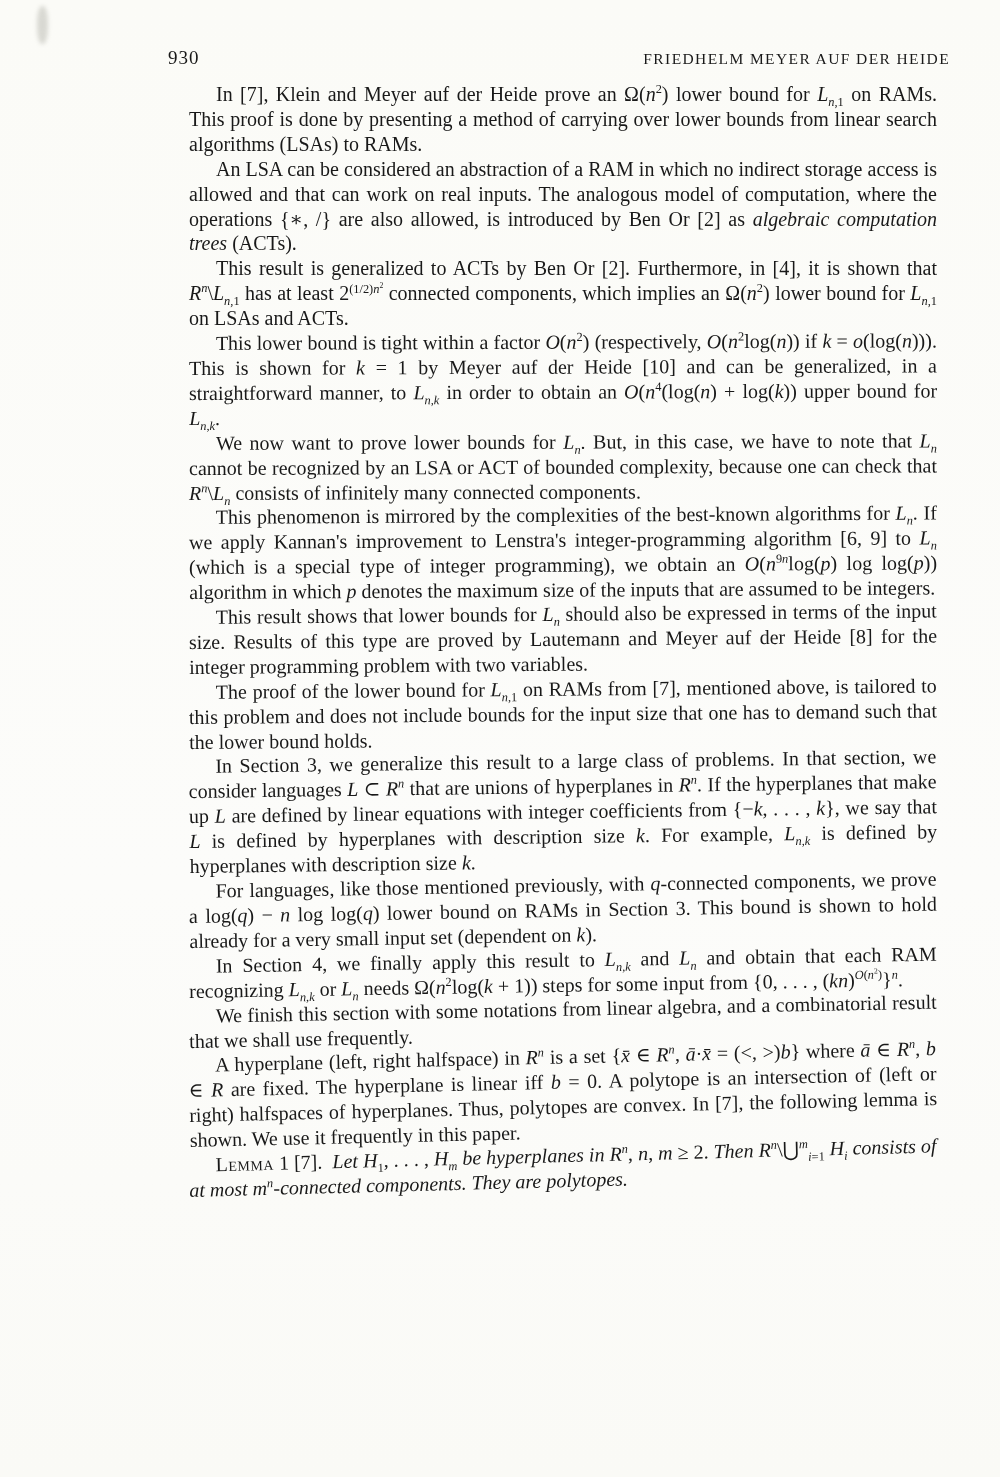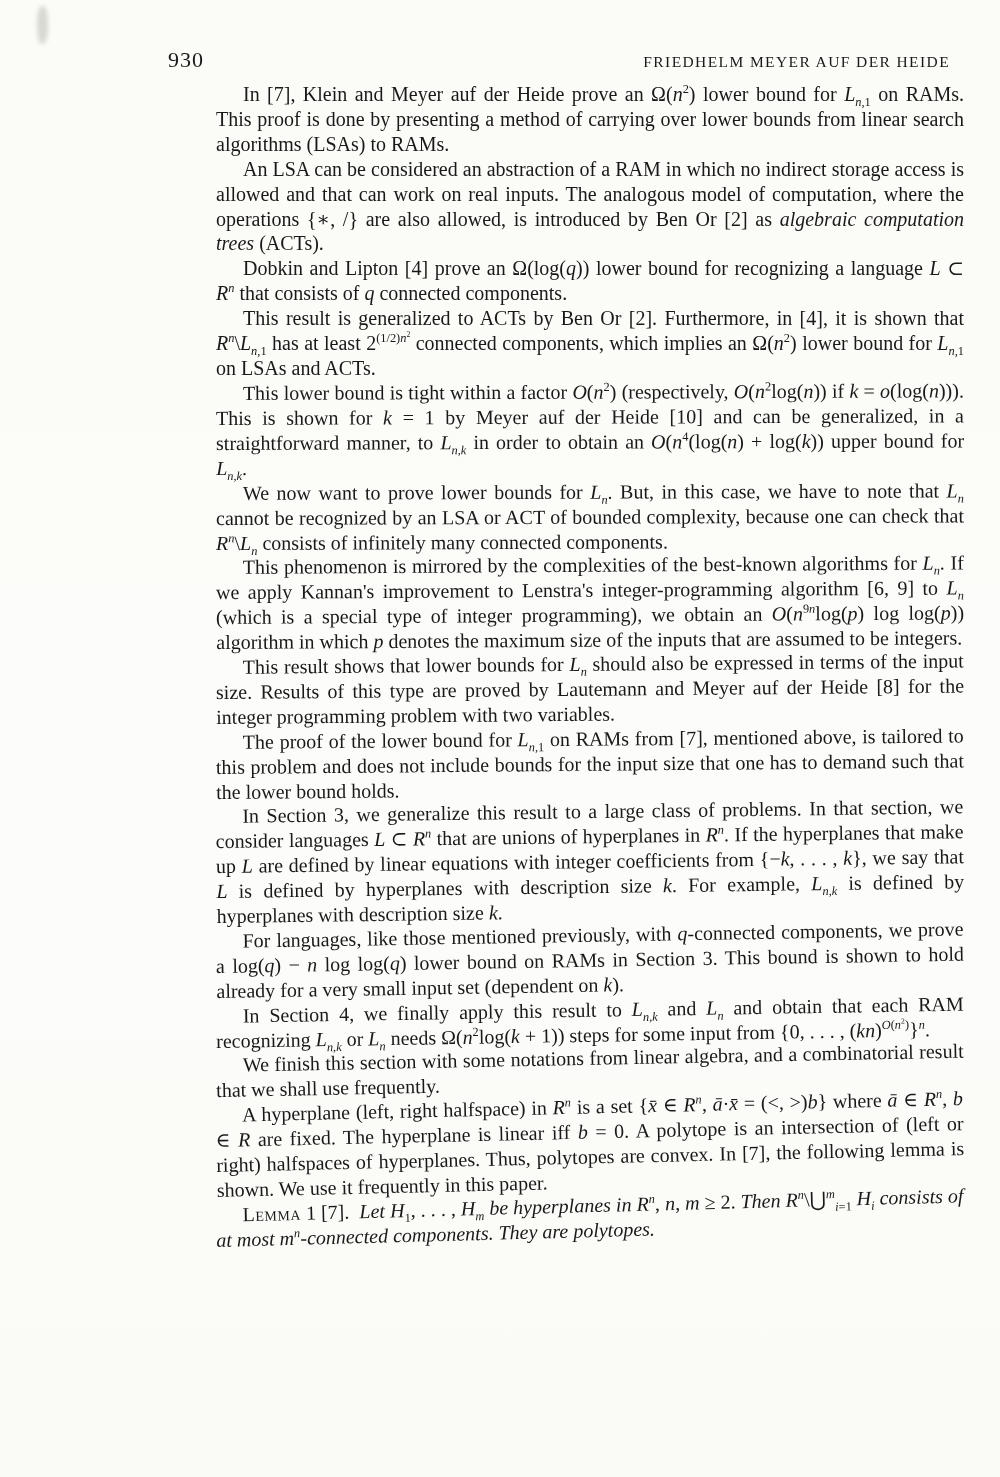--- a/index.html
+++ b/index.html
@@ -28,27 +28,27 @@
 
   .header {
     position: absolute;
     top: 47px;
     left: 168px;
     width: 782px;
     display: flex;
     justify-content: space-between;
     align-items: baseline;
   }
-  .page-number { font-size: 22px; letter-spacing: 1px; text-align: right; }
+  .page-number { font-size: 19px; letter-spacing: 1px; text-align: right; }
   .running-head { font-size: 15.5px; letter-spacing: 1.4px; }
 
   .body-text {
     position: absolute;
     top: 82px;
-    left: 216px;
+    left: 189px;
     width: 748px;
     font-size: 20px;
     line-height: 24.9px;
     text-align: justify;
   }
   .body-text p {
     margin: 0;
     text-indent: 27px;
     transform-origin: 0 50%;
   }
@@ -76,21 +76,20 @@
   <div class="scan-artifact"></div>
 
   <div class="header">
     <span class="page-number">930</span>
     <span class="running-head">FRIEDHELM MEYER AUF DER HEIDE</span>
   </div>
 
   <div class="body-text">
     <p class="r0">In [7], Klein and Meyer auf der Heide prove an Ω(<i>n</i><sup>2</sup>) lower bound for <i>L</i><sub><i>n</i>,1</sub> on RAMs. This proof is done by presenting a method of carrying over lower bounds from linear search algorithms (LSAs) to RAMs.</p>
     <p class="r0">An LSA can be considered an abstraction of a RAM in which no indirect storage access is allowed and that can work on real inputs. The analogous model of computation, where the operations {∗, /} are also allowed, is introduced by Ben Or [2] as <i>algebraic computation trees</i> (ACTs).</p>
-    <p class="r0">Dobkin and Lipton [4] prove an Ω(log(<i>q</i>)) lower bound for recognizing a language <i>L</i> ⊂ <i>R</i><sup><i>n</i></sup> that consists of <i>q</i> connected components.</p>
     <p class="r0">This result is generalized to ACTs by Ben Or [2]. Furthermore, in [4], it is shown that <i>R</i><sup><i>n</i></sup>\<i>L</i><sub><i>n</i>,1</sub> has at least 2<sup>(1/2)<i>n</i><sup>2</sup></sup> connected components, which implies an Ω(<i>n</i><sup>2</sup>) lower bound for <i>L</i><sub><i>n</i>,1</sub> on LSAs and ACTs.</p>
     <p class="r1">This lower bound is tight within a factor <i>O</i>(<i>n</i><sup>2</sup>) (respectively, <i>O</i>(<i>n</i><sup>2</sup>log(<i>n</i>)) if <i>k</i> = <i>o</i>(log(<i>n</i>))). This is shown for <i>k</i> = 1 by Meyer auf der Heide [10] and can be generalized, in a straightforward manner, to <i>L</i><sub><i>n</i>,<i>k</i></sub> in order to obtain an <i>O</i>(<i>n</i><sup>4</sup>(log(<i>n</i>) + log(<i>k</i>)) upper bound for <i>L</i><sub><i>n</i>,<i>k</i></sub>.</p>
     <p class="r1">We now want to prove lower bounds for <i>L</i><sub><i>n</i></sub>. But, in this case, we have to note that <i>L</i><sub><i>n</i></sub> cannot be recognized by an LSA or ACT of bounded complexity, because one can check that <i>R</i><sup><i>n</i></sup>\<i>L</i><sub><i>n</i></sub> consists of infinitely many connected components.</p>
     <p class="r2">This phenomenon is mirrored by the complexities of the best-known algorithms for <i>L</i><sub><i>n</i></sub>. If we apply Kannan's improvement to Lenstra's integer-programming algorithm [6, 9] to <i>L</i><sub><i>n</i></sub> (which is a special type of integer programming), we obtain an <i>O</i>(<i>n</i><sup>9<i>n</i></sup>log(<i>p</i>) log log(<i>p</i>)) algorithm in which <i>p</i> denotes the maximum size of the inputs that are assumed to be integers.</p>
     <p class="r3">This result shows that lower bounds for <i>L</i><sub><i>n</i></sub> should also be expressed in terms of the input size. Results of this type are proved by Lautemann and Meyer auf der Heide [8] for the integer programming problem with two variables.</p>
     <p class="r3">The proof of the lower bound for <i>L</i><sub><i>n</i>,1</sub> on RAMs from [7], mentioned above, is tailored to this problem and does not include bounds for the input size that one has to demand such that the lower bound holds.</p>
     <p class="r4">In Section 3, we generalize this result to a large class of problems. In that section, we consider languages <i>L</i> ⊂ <i>R</i><sup><i>n</i></sup> that are unions of hyperplanes in <i>R</i><sup><i>n</i></sup>. If the hyperplanes that make up <i>L</i> are defined by linear equations with integer coefficients from {−<i>k</i>, . . . , <i>k</i>}, we say that <i>L</i> is defined by hyperplanes with description size <i>k</i>. For example, <i>L</i><sub><i>n</i>,<i>k</i></sub> is defined by hyperplanes with description size <i>k</i>.</p>
     <p class="r5">For languages, like those mentioned previously, with <i>q</i>-connected components, we prove a log(<i>q</i>) − <i>n</i> log log(<i>q</i>) lower bound on RAMs in Section 3. This bound is shown to hold already for a very small input set (dependent on <i>k</i>).</p>
     <p class="r5">In Section 4, we finally apply this result to <i>L</i><sub><i>n</i>,<i>k</i></sub> and <i>L</i><sub><i>n</i></sub> and obtain that each RAM recognizing <i>L</i><sub><i>n</i>,<i>k</i></sub> or <i>L</i><sub><i>n</i></sub> needs Ω(<i>n</i><sup>2</sup>log(<i>k</i> + 1)) steps for some input from {0, . . . , (<i>kn</i>)<sup><i>O</i>(<i>n</i><sup>2</sup>)</sup>}<sup><i>n</i></sup>.</p>
     <p class="r6">We finish this section with some notations from linear algebra, and a combinatorial result that we shall use frequently.</p>

